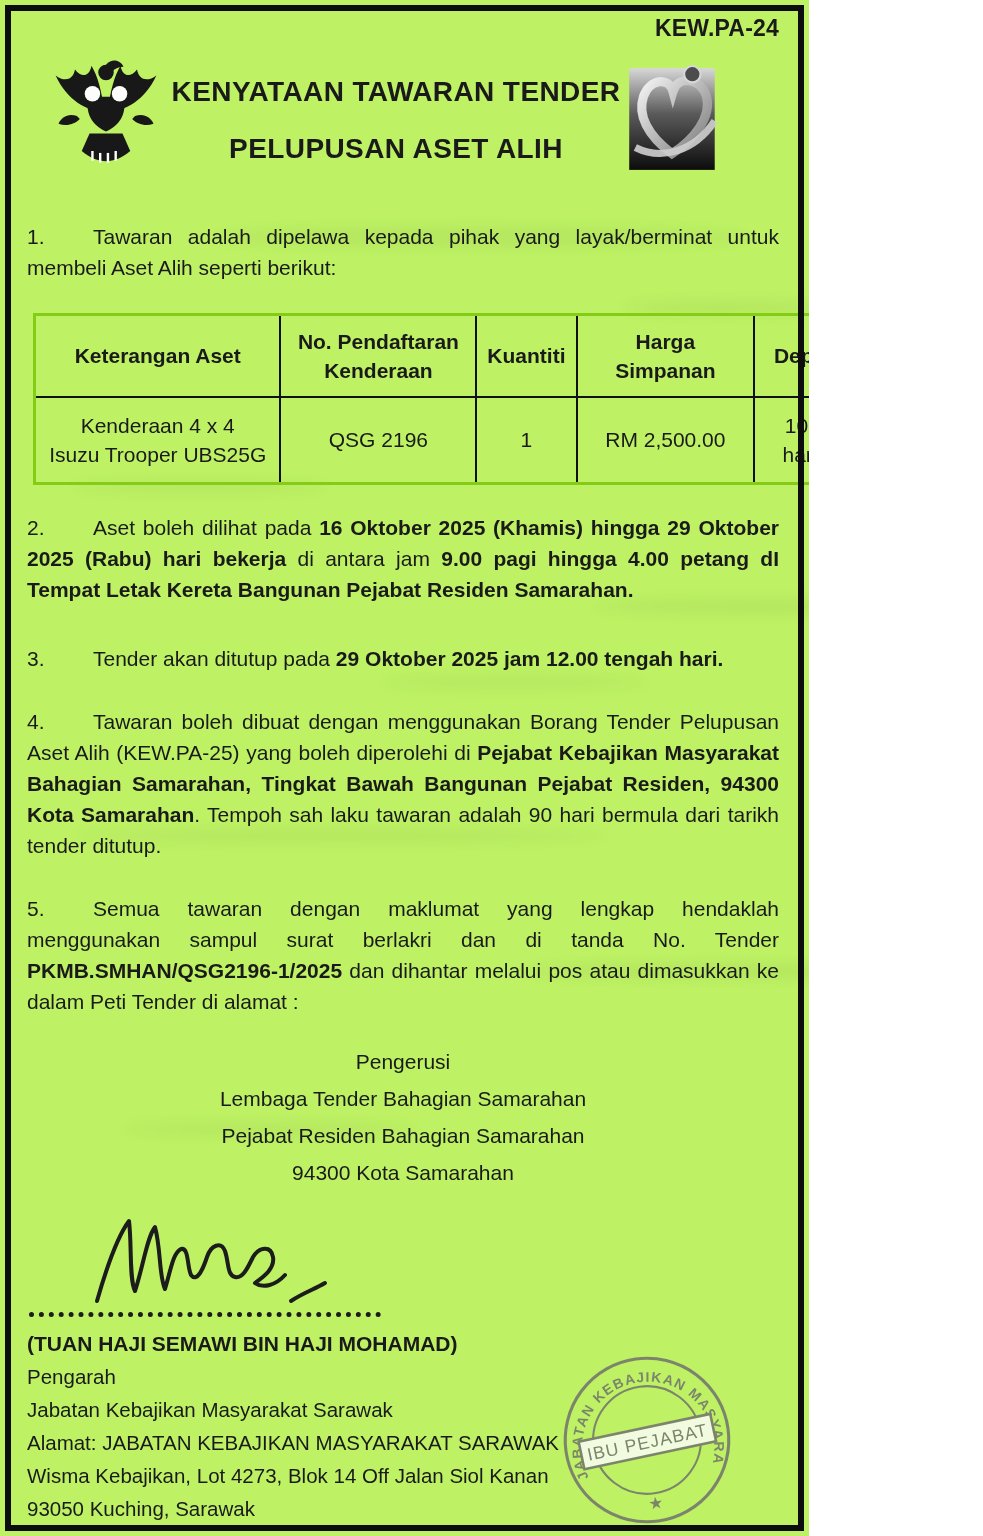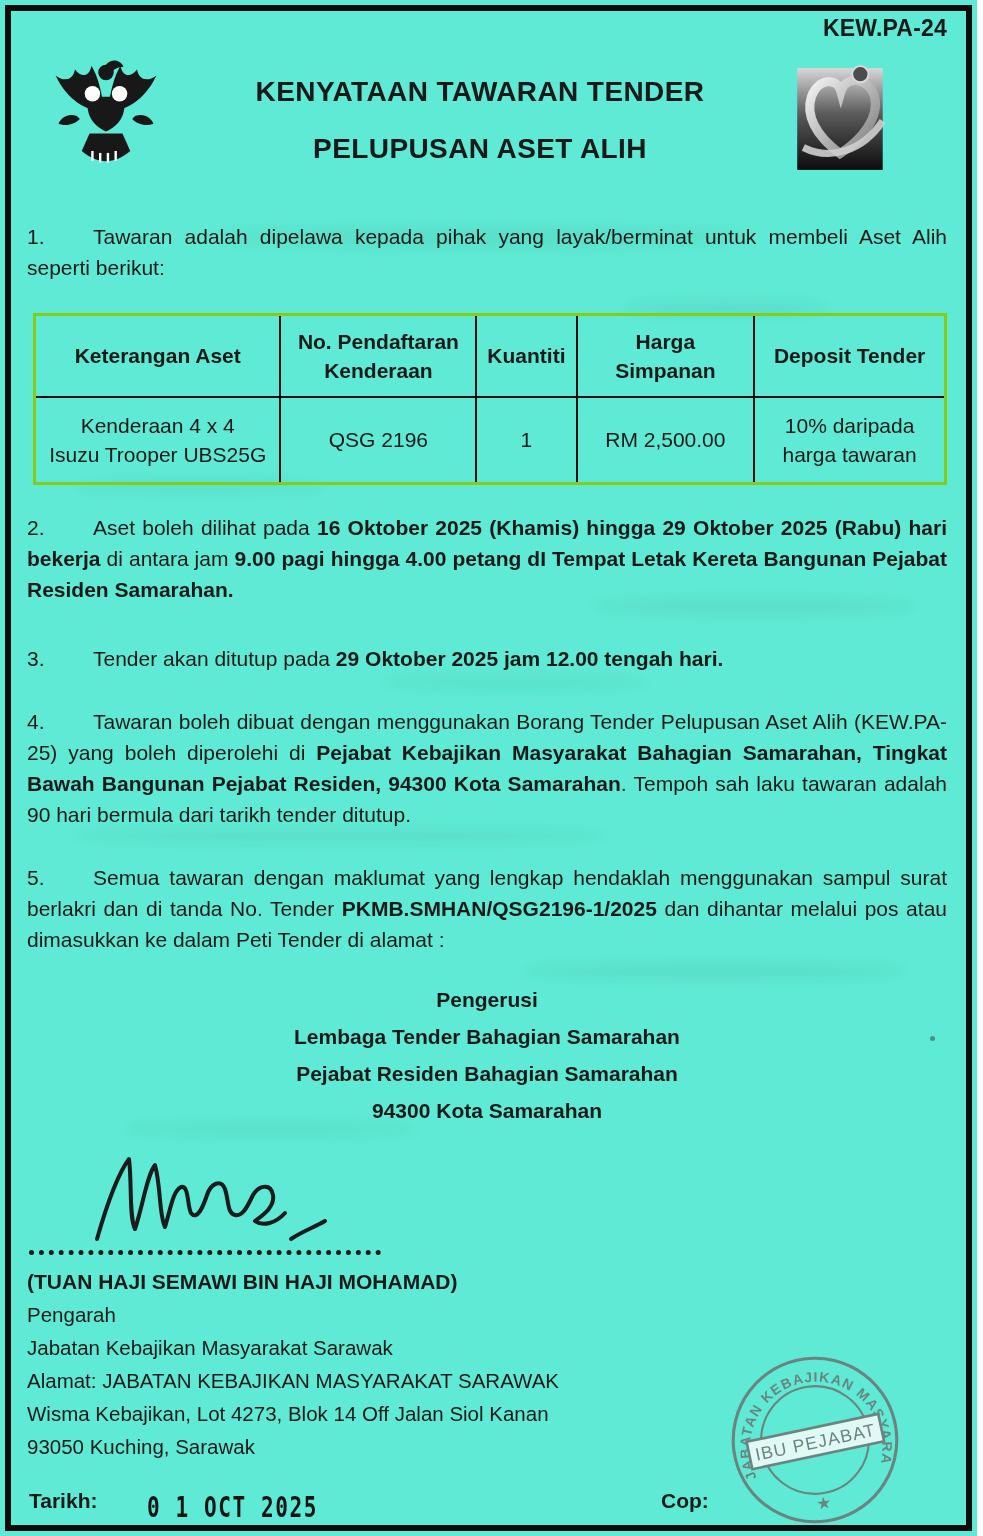--- a/index.html
+++ b/index.html
@@ -1,18 +1,18 @@
 <!DOCTYPE html>
 <html><head>
 <meta charset="utf-8">
 <style>
   html,body{margin:0;padding:0;background:#ffffff;}
   .page{
-    position:relative;width:977px;height:1536px;overflow:hidden;
-    background:#5eead4;color:#1a1a1a;
+    position:relative;width:809px;height:1536px;overflow:hidden;
+    background:#bef264;color:#1a1a1a;
     font-family:"Liberation Sans","DejaVu Sans",sans-serif;
   }
   .frame{position:absolute;inset:5px;border:6px solid #0d0d0d;pointer-events:none;z-index:5;}
   .content{position:relative;padding:14px 30px 0 27px;z-index:2;}
 
   
   .blob{position:absolute;background:#000;opacity:.045;border-radius:50%;filter:blur(7px);z-index:1;}
   .speck{position:absolute;width:5px;height:5px;background:#444;border-radius:50%;opacity:.55;z-index:1;}
 
   .hdr-right{text-align:right;line-height:1.25;}
@@ -32,21 +32,21 @@
 
   table.asset{border-collapse:collapse;margin:30px auto 0 6px;width:914px;
     font-size:21px;border:3px solid #84cc16;}
   table.asset th,table.asset td{
     border:2.5px solid #111;text-align:center;vertical-align:middle;
     white-space:pre-line;padding:4px 6px;line-height:29px;}
   table.asset th{font-weight:bold;height:72px;}
   table.asset td{height:76px;}
   .c1{width:27%;} .c2{width:21.5%;} .c3{width:11%;} .c4{width:19.5%;} .c5{width:21%;margin-left:25px;}
 
-  .addr-block{margin-top:26px;text-align:center;font-weight:bold;font-size:21px;line-height:37px;}
+  .addr-block{margin-top:26px;text-align:center;font-weight:normal;font-size:21px;line-height:37px;}
 
   .sig-area{margin-top:14px;position:relative;height:112px;}
   .sig-svg{position:absolute;left:58px;top:4px;}
   .dotline{position:absolute;left:2px;bottom:0;width:352px;border-bottom:5px dotted #1b1b1b;}
 
   .name-block{margin-top:10px;font-size:20.5px;line-height:33px;}
   .sig-name{font-weight:bold;font-size:21px;}
   .bold{font-weight:normal;}
 
   .footer-row{position:relative;margin-top:20px;height:70px;}

